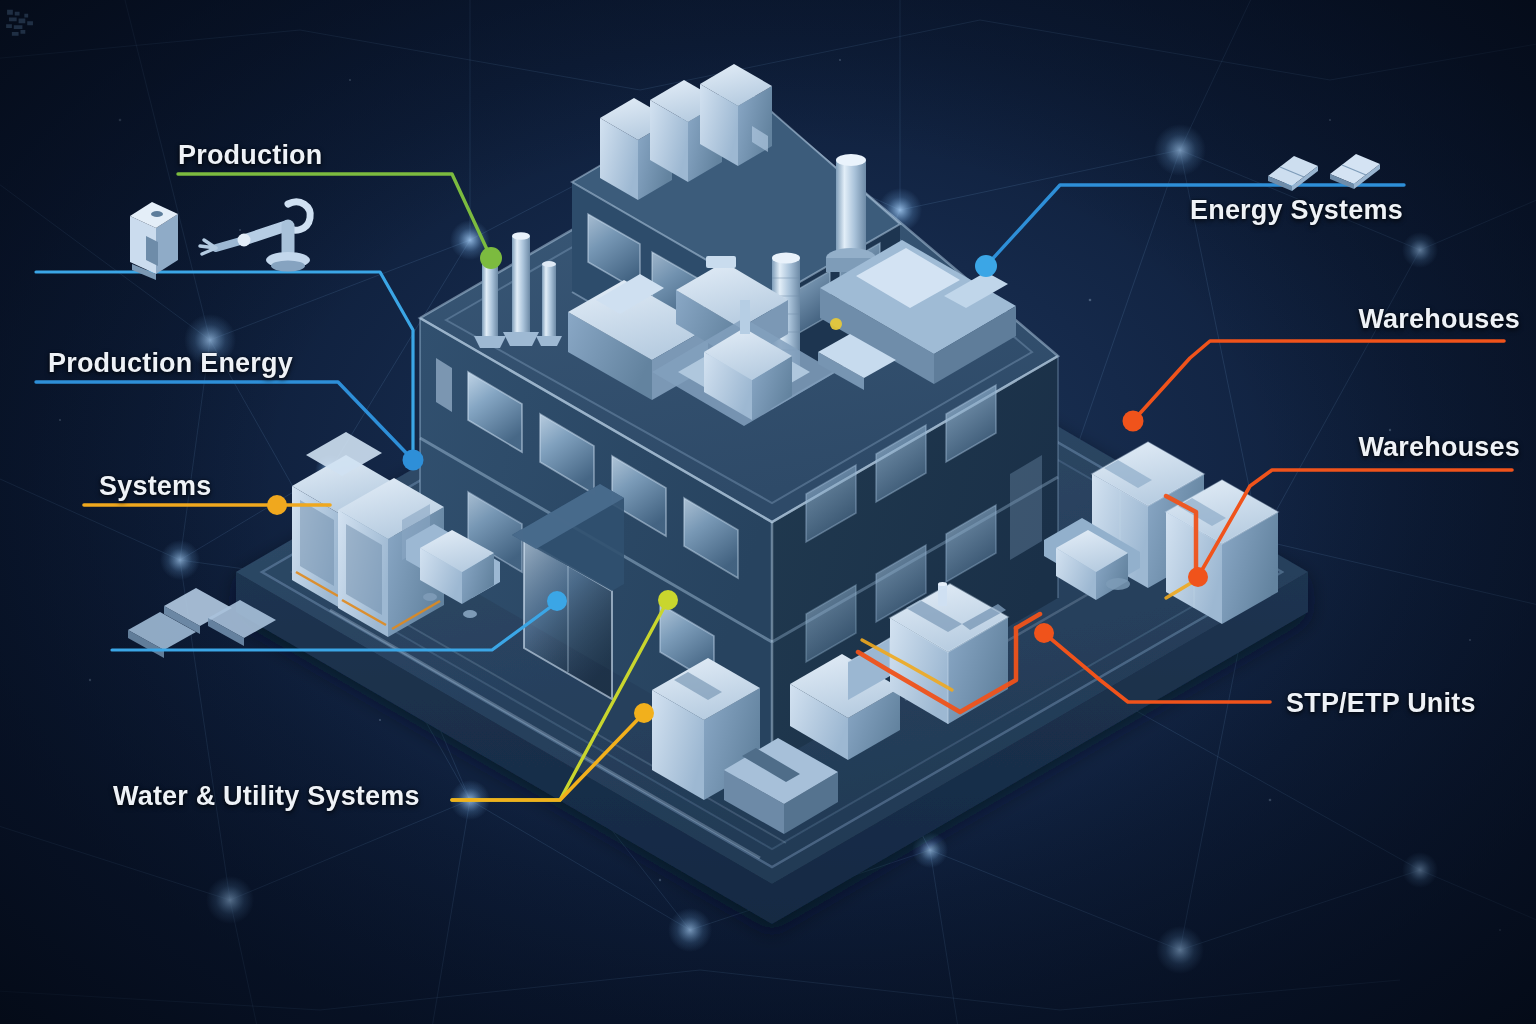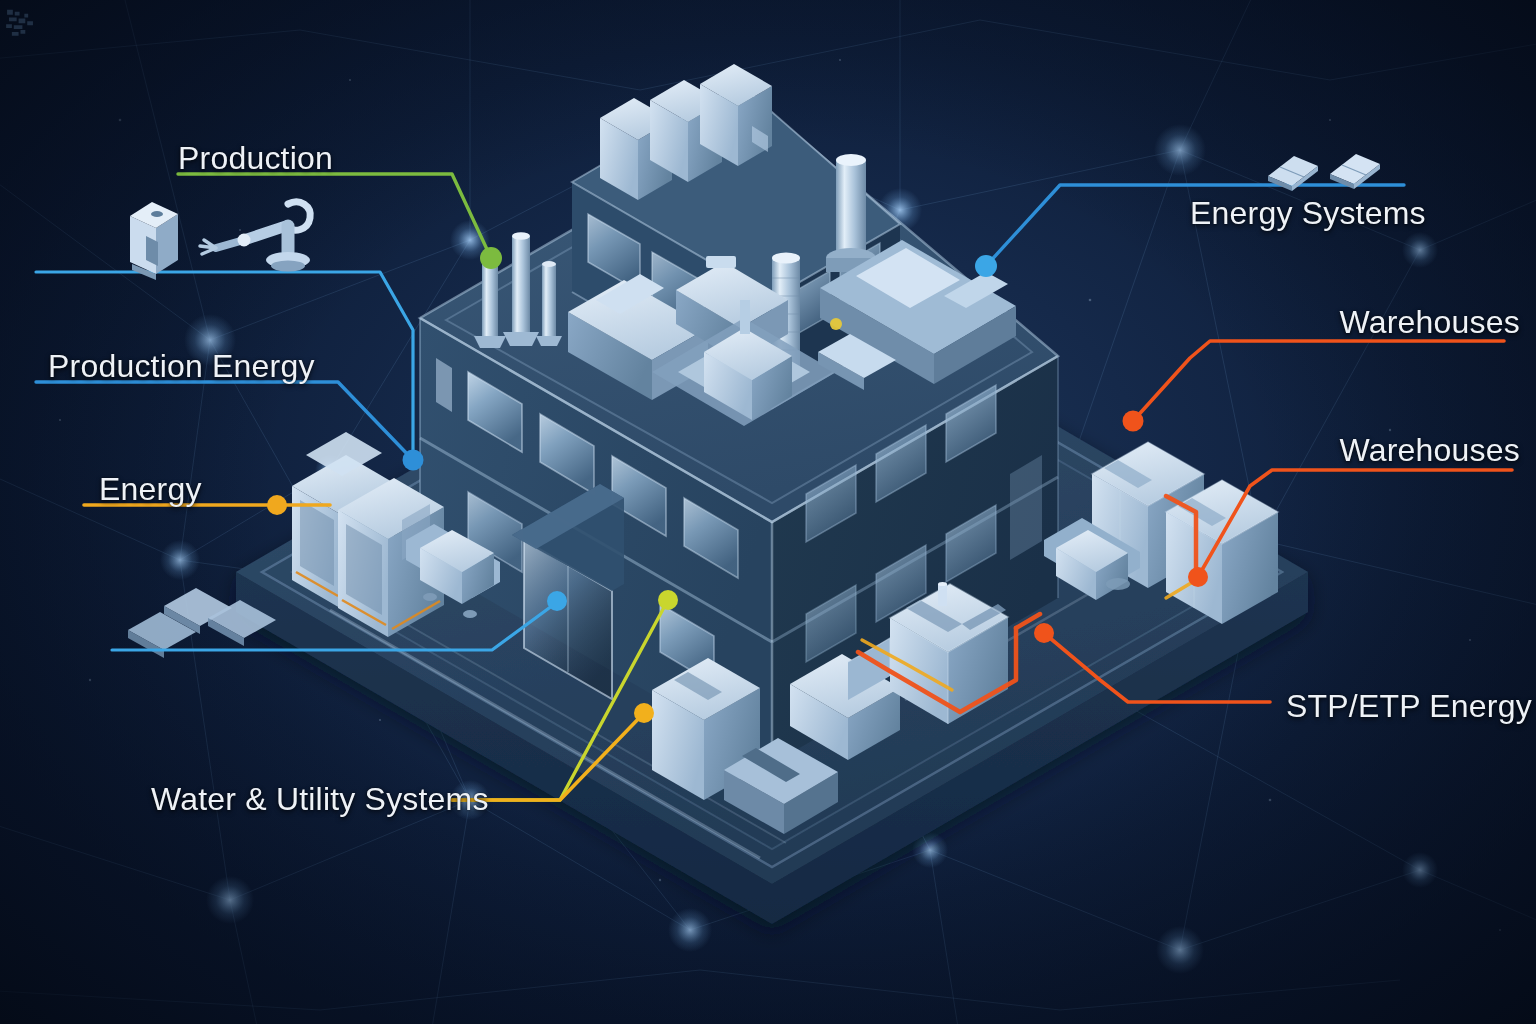--- a/index.html
+++ b/index.html
@@ -30,22 +30,22 @@
   
   #scene{position:absolute;inset:0;}
 
   
   #connectors{position:absolute;inset:0;}
 
   
   .label{
     position:absolute;
     color:#eef2f7;
-    font-size:32px;
-    font-weight:400;
+    font-size:27px;
+    font-weight:700;
     letter-spacing:.2px;
     white-space:nowrap;
     text-shadow:0 2px 5px rgba(0,0,0,.75), 0 0 2px rgba(0,0,0,.6);
     line-height:1;
   }
   .label.r{transform:translateX(-100%);margin-left:8px;}
 
   
   .icon-cluster{position:absolute;}
 </style>
@@ -564,25 +564,25 @@
       <path d="M70 26 L 70 31 L 94 41 L 94 36 Z" fill="#6f8daa"></path>
       <path d="M94 36 L 94 41 L 120 21 L 120 16 Z" fill="#99b5d0"></path>
       <path d="M82 17 L 106 27" stroke="#7e9cb9" stroke-width="1.3" fill="none"></path>
     </g>
   </svg>
 
   <div class="label" style="left:178px;top:142px;">Production</div>
 
   <div class="label" style="left:48px;top:350px;">Production Energy</div>
 
-  <div class="label" style="left:99px;top:473px;">Energy</div>
-
-  <div class="label" style="left:113px;top:783px;margin-left:38px;">Water &amp; Utility Systems</div>
+  <div class="label" style="left:99px;top:473px;">Systems</div>
+
+  <div class="label" style="left:113px;top:783px;">Water &amp; Utility Systems</div>
 
   <div class="label" style="left:1190px;top:197px;">Energy Systems</div>
 
   <div class="label r" style="left:1512px;top:306px;">Warehouses</div>
 
   <div class="label r" style="left:1512px;top:434px;">Warehouses</div>
 
-  <div class="label" style="left:1286px;top:690px;">STP/ETP Energy</div>
+  <div class="label" style="left:1286px;top:690px;">STP/ETP Units</div>
 
 </div>
 
 </body></html>

